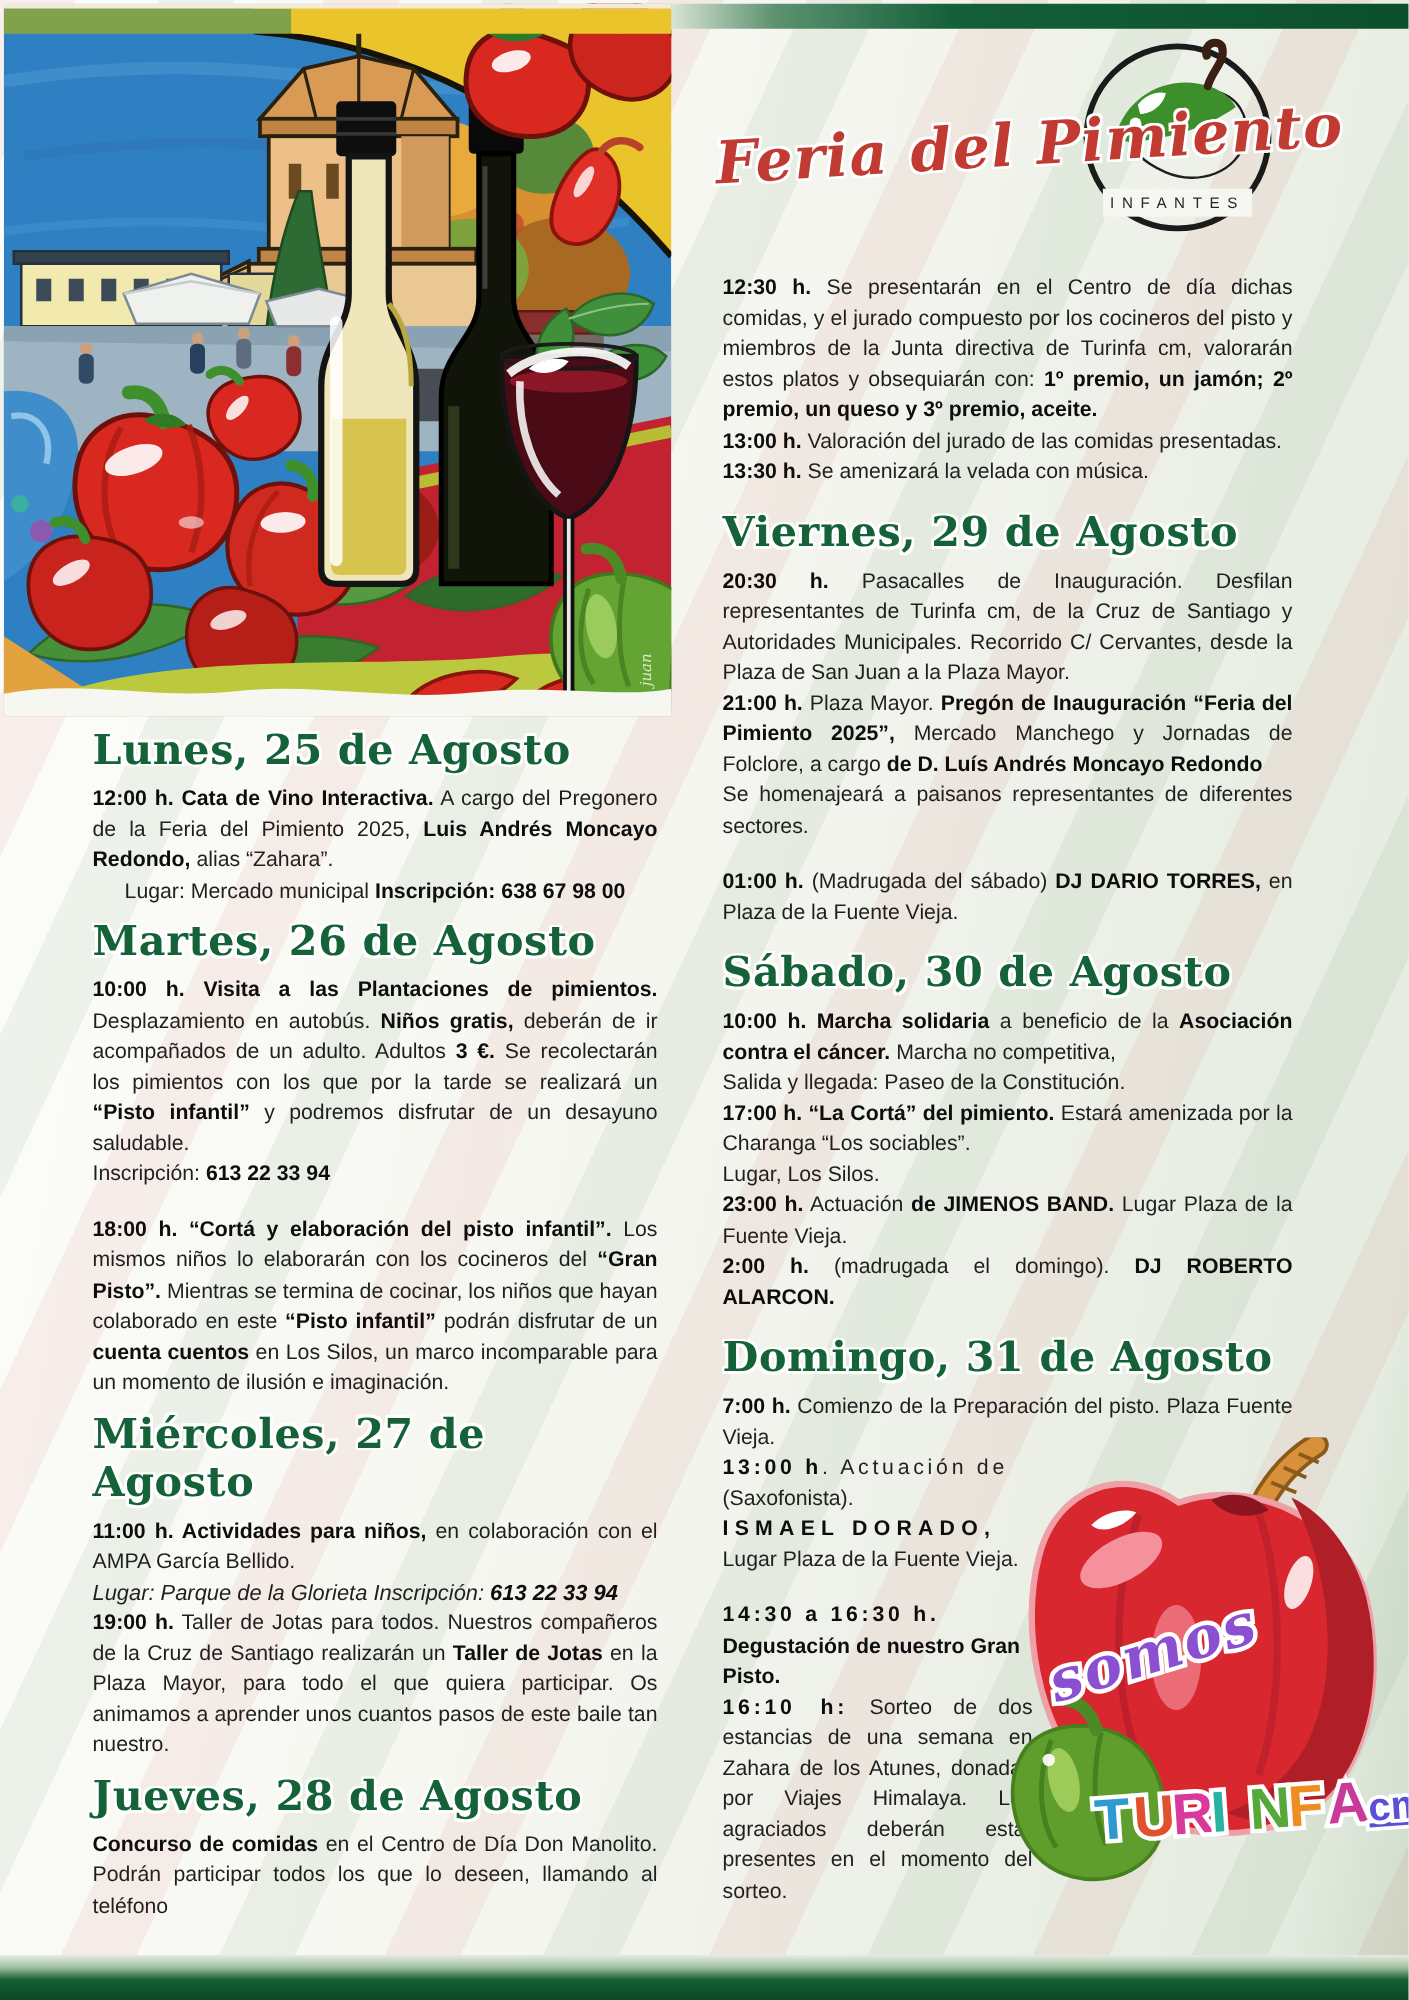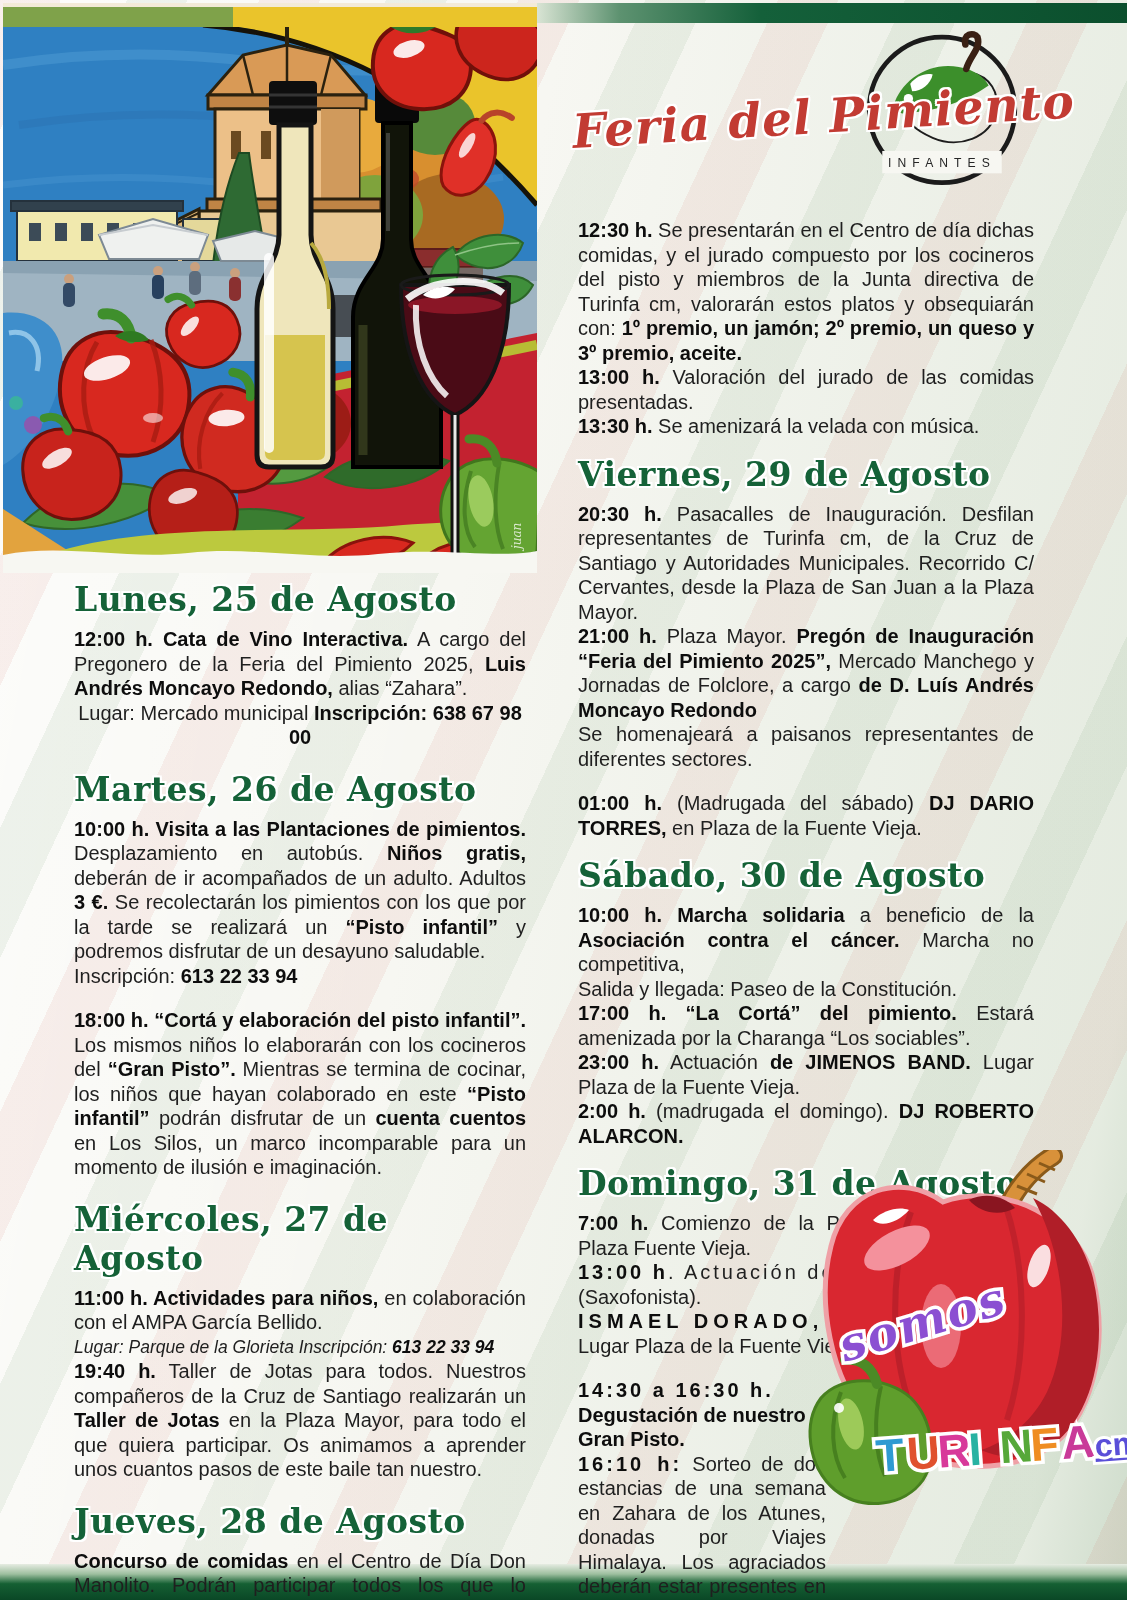--- a/index.html
+++ b/index.html
@@ -26,23 +26,23 @@
   .logo-block{position:relative;height:196px;}
   .logo-circle{position:absolute;right:8px;top:2px;width:168px;height:168px;}
   .fair-title{position:absolute;left:-6px;top:68px;width:456px;text-align:center;
     font-family:"DejaVu Serif",serif;font-style:italic;font-weight:bold;
     font-size:47px;color:#c23b33;transform:rotate(-3.5deg);white-space:nowrap;letter-spacing:1px;
     text-shadow:-2px 0 0 #fff,2px 0 0 #fff,0 -2px 0 #fff,0 2px 0 #fff,-2px -2px 0 #fff,2px 2px 0 #fff,-2px 2px 0 #fff,2px -2px 0 #fff;}
 
   .day-heading{font-family:"DejaVu Serif",serif;font-weight:bold;
     font-size:33px;color:#156238;margin:16px 0 8px 0;letter-spacing:.5px;
     text-shadow:-2px 0 0 #fff,2px 0 0 #fff,0 -2px 0 #fff,0 2px 0 #fff,-2px -2px 0 #fff,2px 2px 0 #fff,-2px 2px 0 #fff,2px -2px 0 #fff;}
-  .left-col .day-heading{margin-top:20px;}
+  .left-col .day-heading{margin-top:8px;}
   section:first-child .day-heading{margin-top:0;}
-  .body-par{margin:0;font-size:20px;line-height:24.5px;text-align:justify;}
+  .body-par{margin:0;font-size:17px;line-height:24.5px;text-align:justify;}
   .body-par.small{font-size:17.5px;font-style:italic;}
   .body-par.gap{margin-top:20px;}
   .b{font-weight:bold;color:#0d0d0d;}
   .ls1{letter-spacing:3px;}
   .ls2{letter-spacing:5px;}
 
   .pepper-art{position:absolute;left:793px;top:1150px;width:334px;height:372px;}
   .pepper-art svg{display:block;width:100%;height:100%;}
 </style>
 </head>
@@ -300,20 +300,21 @@
           <p class="body-par"><span class="b">20:30 h.</span><span> Pasacalles de Inauguración. Desfilan representantes de Turinfa cm, de la Cruz de Santiago y Autoridades Municipales. Recorrido C/ Cervantes, desde la Plaza de San Juan a la Plaza Mayor.</span></p>
           <p class="body-par"><span class="b">21:00 h.</span><span> Plaza Mayor. </span><span class="b">Pregón de Inauguración “Feria del Pimiento 2025”,</span><span> Mercado Manchego y Jornadas de Folclore, a cargo </span><span class="b">de D. Luís Andrés Moncayo Redondo</span></p>
           <p class="body-par"><span>Se homenajeará a paisanos representantes de diferentes sectores.</span></p>
           <p class="body-par gap"><span class="b">01:00 h.</span><span> (Madrugada del sábado) </span><span class="b">DJ DARIO TORRES,</span><span> en Plaza de la Fuente Vieja.</span></p>
         </section>
         <section>
           <h2 class="day-heading">Sábado, 30 de Agosto</h2>
           <p class="body-par"><span class="b">10:00 h. Marcha solidaria</span><span> a beneficio de la </span><span class="b">Asociación contra el cáncer.</span><span> Marcha no competitiva,</span></p>
           <p class="body-par" style="text-align: left;"><span>Salida y llegada: Paseo de la Constitución.</span></p>
           <p class="body-par"><span class="b">17:00 h. “La Cortá” del pimiento.</span><span> Estará amenizada por la Charanga “Los sociables”.</span></p>
+          <p class="body-par" style="text-align: left;"><span>Lugar, Los Silos.</span></p>
           <p class="body-par"><span class="b">23:00 h.</span><span> Actuación </span><span class="b">de JIMENOS BAND.</span><span> Lugar Plaza de la Fuente Vieja.</span></p>
           <p class="body-par"><span class="b">2:00 h.</span><span> (madrugada el domingo). </span><span class="b">DJ ROBERTO ALARCON.</span></p>
         </section>
         <section>
           <h2 class="day-heading">Domingo, 31 de Agosto</h2>
           <p class="body-par"><span class="b">7:00 h.</span><span> Comienzo de la Preparación del pisto. Plaza Fuente Vieja.</span></p>
           <p class="body-par" style="text-align: left; max-width: 300px;"><span class="b ls1">13:00 h</span><span class="ls1">. Actuación de</span></p>
           <p class="body-par" style="text-align: left; max-width: 300px;"><span>(Saxofonista).</span></p>
           <p class="body-par" style="text-align: left; max-width: 300px;"><span class="b ls2">ISMAEL DORADO,</span></p>
           <p class="body-par" style="text-align: left; max-width: 300px;"><span>Lugar Plaza de la Fuente Vieja.</span></p>
@@ -333,21 +334,21 @@
         <section>
           <h2 class="day-heading">Martes, 26 de Agosto</h2>
           <p class="body-par"><span class="b">10:00 h. Visita a las Plantaciones de pimientos.</span><span> Desplazamiento en autobús. </span><span class="b">Niños gratis,</span><span> deberán de ir acompañados de un adulto. Adultos </span><span class="b">3 €.</span><span> Se recolectarán los pimientos con los que por la tarde se realizará un </span><span class="b">“Pisto infantil”</span><span> y podremos disfrutar de un desayuno saludable.</span></p>
           <p class="body-par" style="text-align: left;"><span>Inscripción: </span><span class="b">613 22 33 94</span></p>
           <p class="body-par gap"><span class="b">18:00 h. “Cortá y elaboración del pisto infantil”.</span><span> Los mismos niños lo elaborarán con los cocineros del </span><span class="b">“Gran Pisto”.</span><span> Mientras se termina de cocinar, los niños que hayan colaborado en este </span><span class="b">“Pisto infantil”</span><span> podrán disfrutar de un </span><span class="b">cuenta cuentos</span><span> en Los Silos, un marco incomparable para un momento de ilusión e imaginación.</span></p>
         </section>
         <section>
           <h2 class="day-heading">Miércoles, 27 de Agosto</h2>
           <p class="body-par"><span class="b">11:00 h. Actividades para niños,</span><span> en colaboración con el AMPA García Bellido.</span></p>
           <p class="body-par small" style="text-align: left;"><span>Lugar: Parque de la Glorieta  Inscripción: </span><span class="b">613 22 33 94</span></p>
-          <p class="body-par"><span class="b">19:40 h.</span><span> Taller de Jotas para todos. Nuestros compañeros de la Cruz de Santiago realizarán un </span><span class="b">Taller de Jotas</span><span> en la Plaza Mayor, para todo el que quiera participar. Os animamos a aprender unos cuantos pasos de este baile tan nuestro.</span></p>
+          <p class="body-par"><span class="b">19:00 h.</span><span> Taller de Jotas para todos. Nuestros compañeros de la Cruz de Santiago realizarán un </span><span class="b">Taller de Jotas</span><span> en la Plaza Mayor, para todo el que quiera participar. Os animamos a aprender unos cuantos pasos de este baile tan nuestro.</span></p>
         </section>
         <section>
           <h2 class="day-heading">Jueves, 28 de Agosto</h2>
           <p class="body-par"><span class="b">Concurso de comidas</span><span> en el Centro de Día Don Manolito. Podrán participar todos los que lo deseen, llamando al teléfono </span></p>
         </section>
       </div>
   </div>
 
   <div class="pepper-art">
     <svg viewBox="0 0 334 372">

